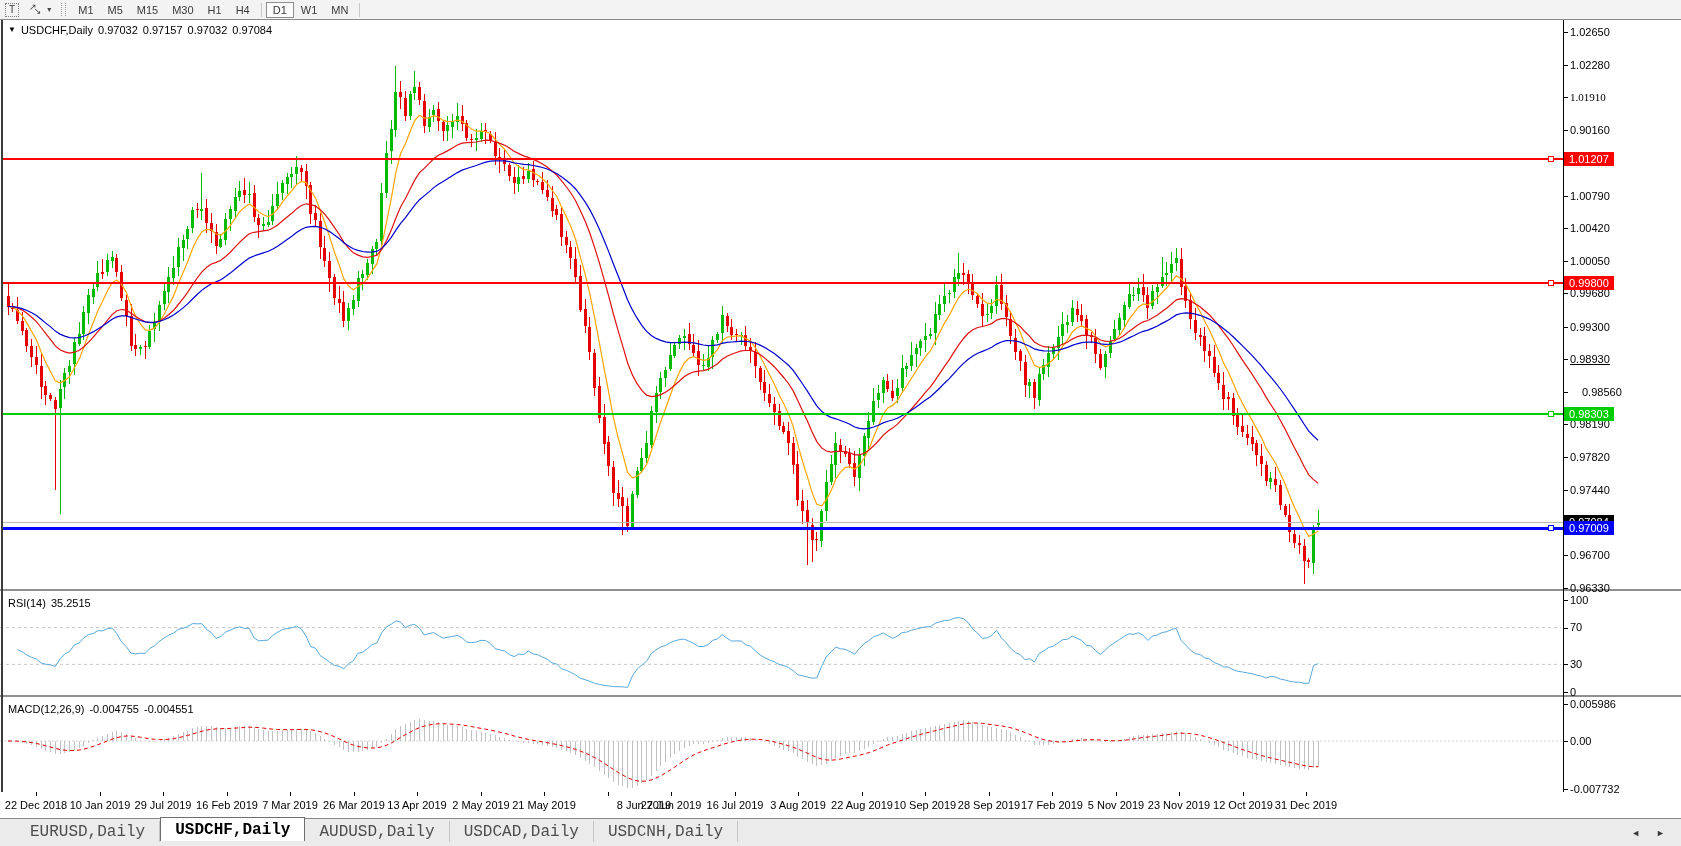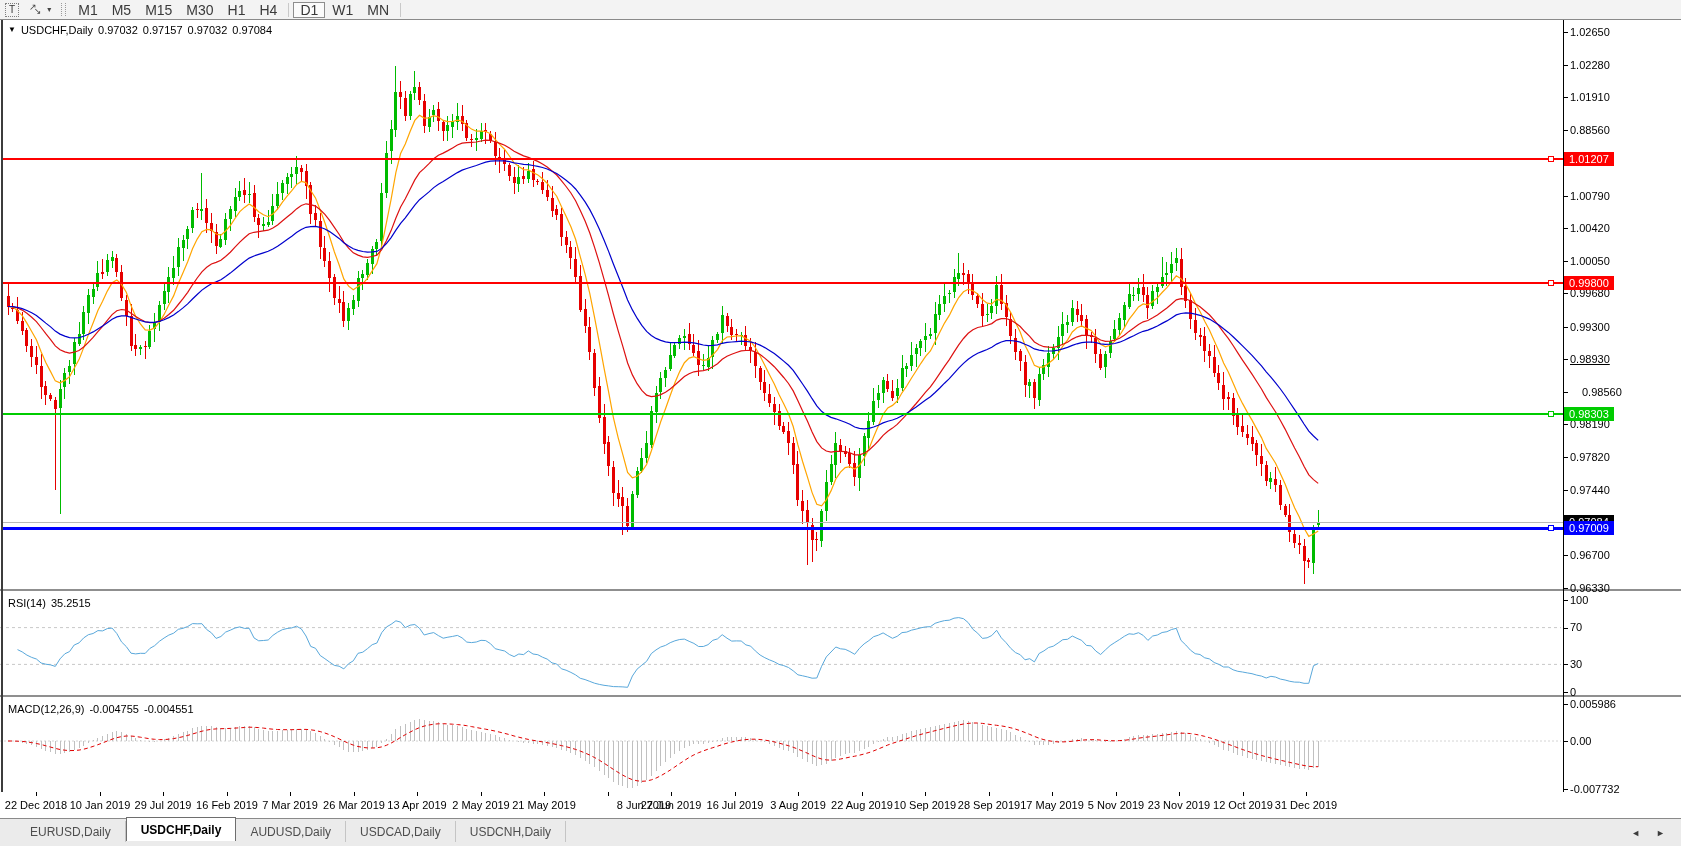--- a/index.html
+++ b/index.html
@@ -10,21 +10,21 @@
   #toolbar{position:absolute;left:0;top:0;width:1681px;height:19px;background:#f3f3f3;
            display:flex;align-items:center;font-size:11px;color:#3a3a3a;}
   .tool-btn{display:flex;align-items:center;background:transparent;border:none;height:17px;
             padding:0 4px;margin:0 1px;font-family:inherit;color:#3a3a3a;}
   .ttool{border:1px dotted #808080;padding:0 3px;font-size:10px;line-height:12px;color:#333;}
   .arr{font-size:9px;line-height:9px;color:#444;}
   .arr.up{position:relative;top:-2px;}
   .arr.dn{position:relative;top:2px;left:-3px;}
   .caret{font-size:8px;color:#444;margin-left:3px;}
   .grip{width:5px;height:13px;margin:0 5px;border-left:1px dotted #9a9a9a;border-right:1px dotted #9a9a9a;}
-  .tf-btn{background:transparent;border:1px solid transparent;font-family:inherit;font-size:14px;
+  .tf-btn{background:transparent;border:1px solid transparent;font-family:inherit;font-size:11px;
           color:#3a3a3a;padding:1px 6px;height:16px;line-height:12px;text-align:right;}
   .tf-btn.active{background:#fbfbfb;border:1px solid #8e8e8e;}
   .sep-v{width:1px;height:14px;background:#c9c9c9;margin:0 4px;}
   
   #chart-win{position:absolute;left:0;top:19px;width:1681px;height:799px;background:#ffffff;
              border-top:1px solid #8a8a8a;}
   #plot-main{position:absolute;left:0;top:20px;width:1563px;height:569px;}
   #plot-rsi{position:absolute;left:0;top:594px;width:1563px;height:101px;}
   #plot-macd{position:absolute;left:0;top:700px;width:1563px;height:92px;}
   #plot-main svg,#plot-rsi svg,#plot-macd svg{position:absolute;left:0;top:0;}
@@ -45,22 +45,22 @@
   .lvl-label{position:absolute;left:1564px;height:14px;line-height:14px;padding:0 5px;
              font-size:11px;color:#fff;white-space:nowrap;}
   .hline{position:absolute;left:3px;width:1560px;}
   .hmark{position:absolute;left:1548px;width:6px;height:6px;background:#fff;}
   .date-tick{position:absolute;width:1px;height:4px;background:#000;top:792px;}
   .date-label{position:absolute;top:799px;width:70px;text-align:center;font-size:11px;color:#000;}
   #date-axis{position:absolute;left:0;top:792px;width:1681px;height:26px;background:#fff;}
   
   #tab-bar{position:absolute;left:0;top:818px;width:1681px;height:28px;background:#ebebeb;
            border-top:1px solid #8a8a8a;display:flex;align-items:flex-start;padding-left:16px;}
-  .tab{display:flex;align-items:center;padding:0 14px;font-size:12px;color:#4d4d4d;height:21px;
-       margin-top:2px;border-right:1px solid #c4c4c4;white-space:nowrap;}
+  .tab{display:flex;align-items:center;padding:0 14px;font-size:16px;color:#4d4d4d;height:21px;
+       margin-top:2px;border-right:1px solid #c4c4c4;white-space:nowrap;font-family:Liberation Mono, monospace;}
   .tab.active{background:#fff;border:1px solid #6e6e6e;border-bottom:none;height:24px;
               margin-top:-2px;font-weight:700;color:#000;position:relative;z-index:2;}
   #tab-arrows{position:absolute;right:16px;top:9px;display:flex;gap:16px;font-size:9px;color:#3c3c3c;}
 </style>
 </head>
 <body>
 
 <div id="root">
 
   <div id="toolbar">
@@ -980,23 +980,23 @@
   <div class="mtick" style="top:698px">0.005986</div>
   <div class="mtick" style="top:735px">0.00</div>
   <div class="mtick" style="top:783px">-0.007732</div>
 
   <div id="gen-ticks">
       <div class="ptick-dash" style="top: 32px;"></div>
       <div class="ptick-label" style="top: 26px;">1.02650</div>
       <div class="ptick-dash" style="top: 65px;"></div>
       <div class="ptick-label" style="top: 59px;">1.02280</div>
       <div class="ptick-dash" style="top: 97px;"></div>
-      <div class="ptick-label" style="top: 91px;">1.01910</div>
+      <div class="ptick-label" style="top: 91px; font-family: Liberation Serif, serif;">1.01910</div>
       <div class="ptick-dash" style="top: 130px;"></div>
-      <div class="ptick-label" style="top: 124px;">0.88560</div>
+      <div class="ptick-label" style="top: 124px;">0.90160</div>
       <div class="ptick-dash" style="top: 162px;"></div>
       <div class="ptick-label" style="top: 156px;">1.01170</div>
       <div class="ptick-dash" style="top: 196px;"></div>
       <div class="ptick-label" style="top: 190px;">1.00790</div>
       <div class="ptick-dash" style="top: 228px;"></div>
       <div class="ptick-label" style="top: 222px;">1.00420</div>
       <div class="ptick-dash" style="top: 261px;"></div>
       <div class="ptick-label" style="top: 255px;">1.00050</div>
       <div class="ptick-dash" style="top: 293px;"></div>
       <div class="ptick-label" style="top: 287px;">0.99680</div>
@@ -1051,21 +1051,21 @@
       <div class="date-label" style="left: 700px;">16 Jul 2019</div>
       <div class="date-tick" style="left: 798px;"></div>
       <div class="date-label" style="left: 763px;">3 Aug 2019</div>
       <div class="date-tick" style="left: 862px;"></div>
       <div class="date-label" style="left: 827px;">22 Aug 2019</div>
       <div class="date-tick" style="left: 925px;"></div>
       <div class="date-label" style="left: 890px;">10 Sep 2019</div>
       <div class="date-tick" style="left: 989px;"></div>
       <div class="date-label" style="left: 954px;">28 Sep 2019</div>
       <div class="date-tick" style="left: 1052px;"></div>
-      <div class="date-label" style="left: 1017px;">17 May 2019</div>
+      <div class="date-label" style="left: 1017px;">17 Feb 2019</div>
       <div class="date-tick" style="left: 1116px;"></div>
       <div class="date-label" style="left: 1081px;">5 Nov 2019</div>
       <div class="date-tick" style="left: 1179px;"></div>
       <div class="date-label" style="left: 1144px;">23 Nov 2019</div>
       <div class="date-tick" style="left: 1243px;"></div>
       <div class="date-label" style="left: 1208px;">12 Oct 2019</div>
       <div class="date-tick" style="left: 1306px;"></div>
       <div class="date-label" style="left: 1271px;">31 Dec 2019</div>
     </div>
   <div id="gen-overlay">

